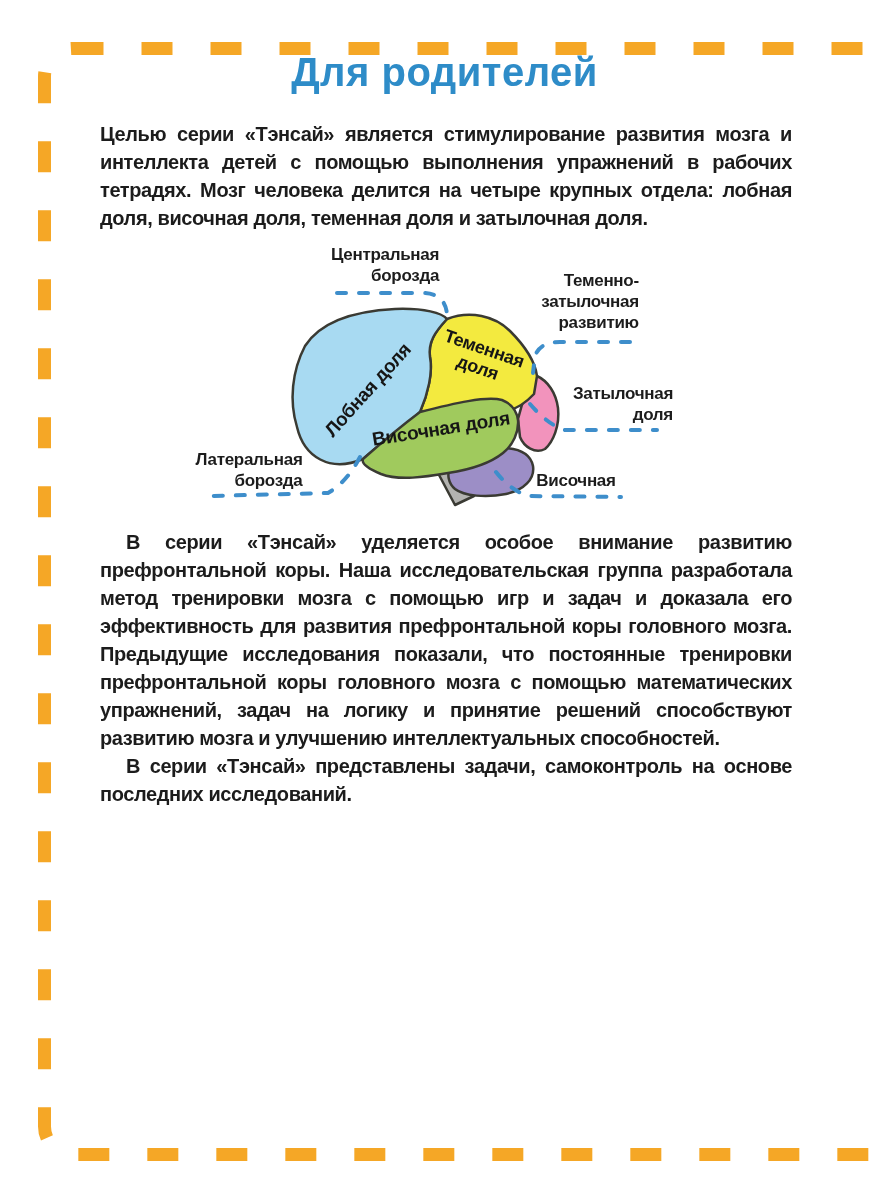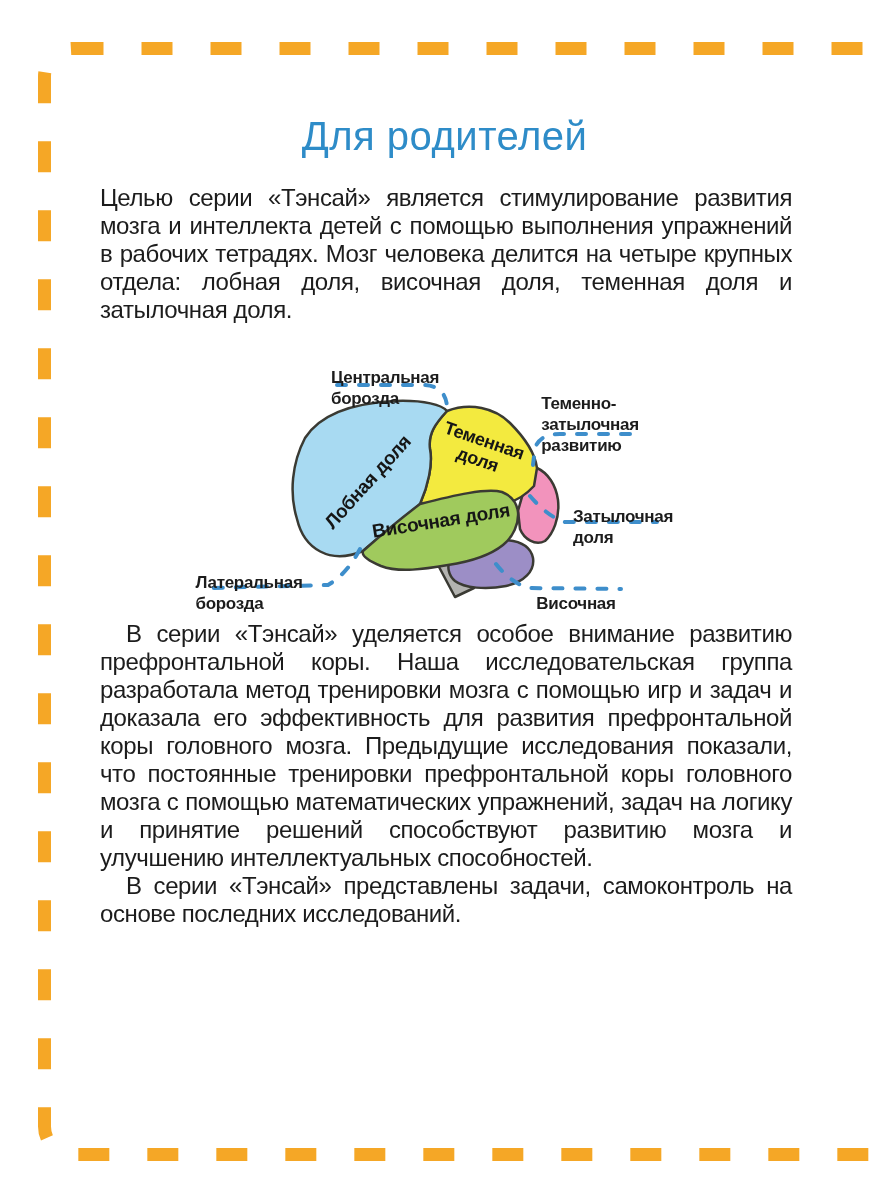--- a/index.html
+++ b/index.html
@@ -8,53 +8,52 @@
     width:889px; height:1200px;
     background:#ffffff;
     overflow:hidden;
     font-family:"Liberation Sans", sans-serif;
     color:#1c1c1c;
   }
   .border-svg { position:absolute; left:0; top:0; width:889px; height:1200px; pointer-events:none; }
 
   h1.title {
     margin:0 0 24px 0;
-    padding-top:112px;
+    padding-top:48px;
     text-align:center;
     font-size:40px;
     line-height:48px;
-    font-weight:normal;
+    font-weight:bold;
     color:#2E8CC8;
     letter-spacing:0.5px;
   }
   .text-col { margin:0 97px 0 100px; width:692px; }
   p.para {
     margin:0;
-    font-size:24px;
+    font-size:20px;
     line-height:28px;
-    font-weight:normal;
+    font-weight:bold;
     letter-spacing:-0.4px;
     text-align:justify;
   }
   p.indent { text-indent:26px; }
 
   .diagram { position:relative; width:692px; height:272px; margin:10px 0 14px 0; }
   .diagram svg.brain { position:absolute; left:0; top:0; }
 
   .ptr-label {
     position:absolute;
     transform:translateX(-50%);
-    text-align:left;
+    text-align:right;
     font-size:17px;
     line-height:21px;
     font-weight:bold;
     letter-spacing:-0.3px;
     white-space:pre-line;
     color:#1c1c1c;
-    margin-top:31px;
   }
   .lobe-label {
     position:absolute;
     transform:translate(-50%,-50%) rotate(var(--rot));
     text-align:center;
     font-size:19px;
     line-height:20px;
     font-weight:bold;
     letter-spacing:-0.3px;
     white-space:pre-line;

